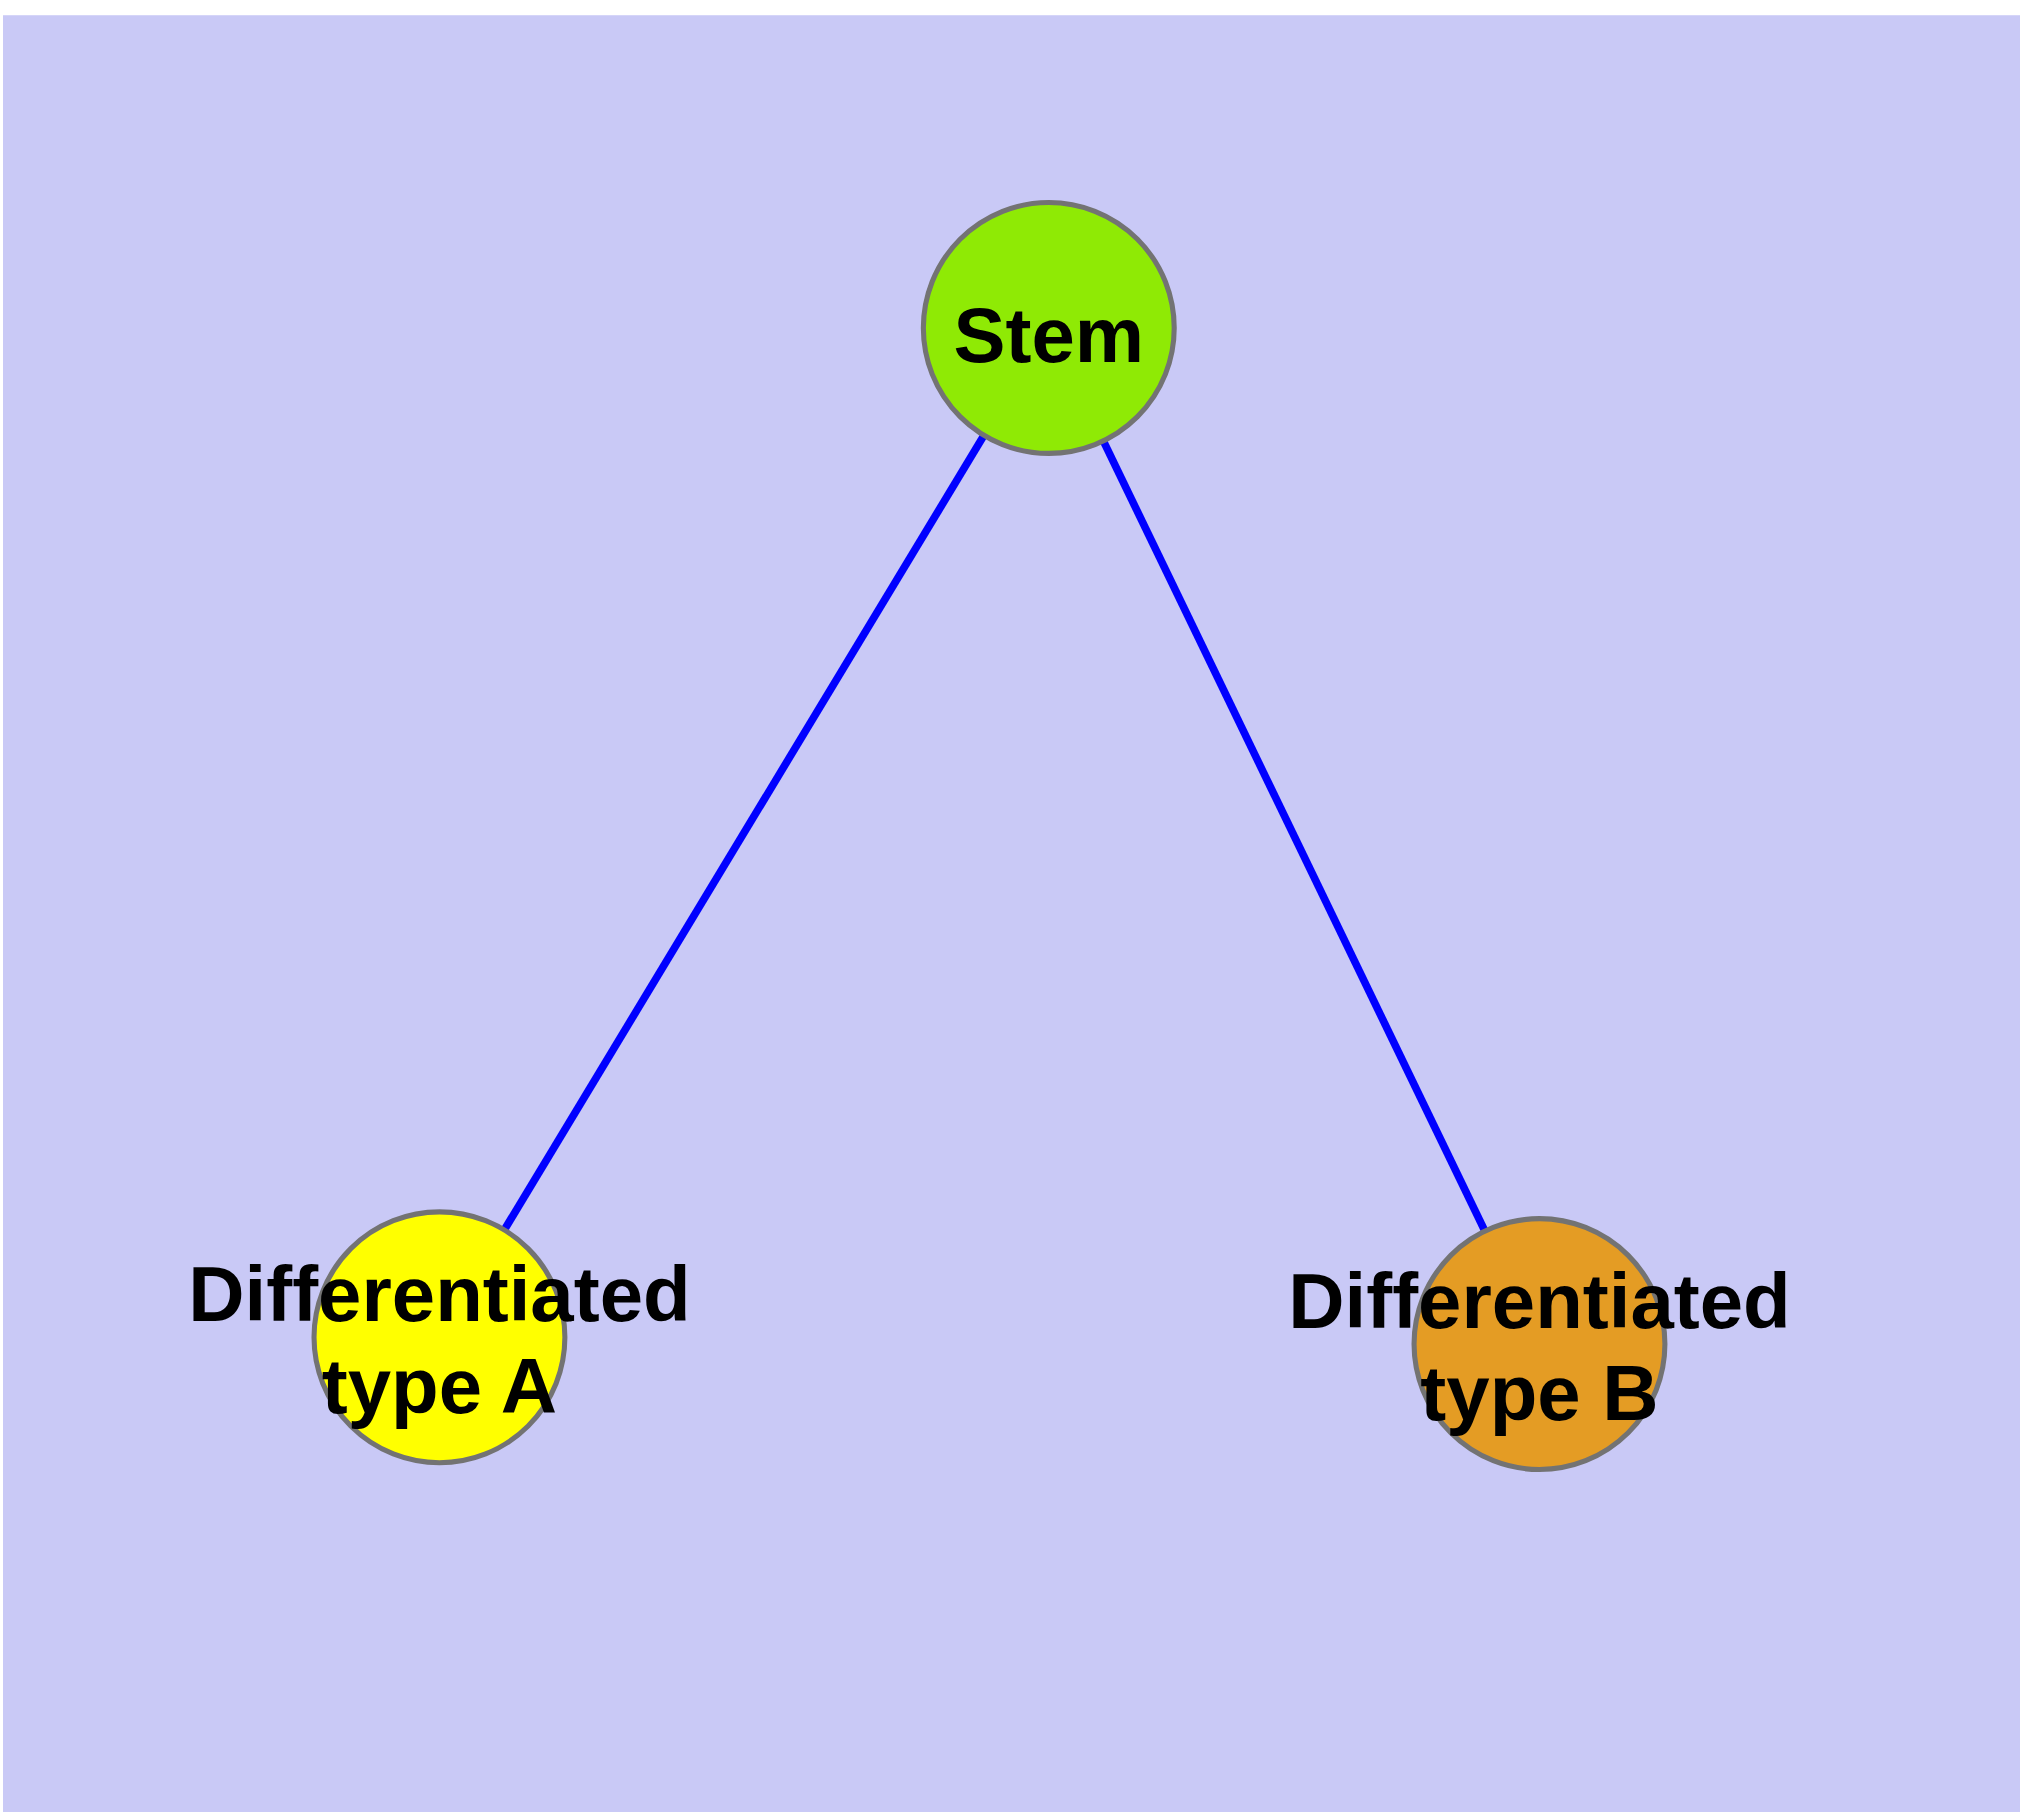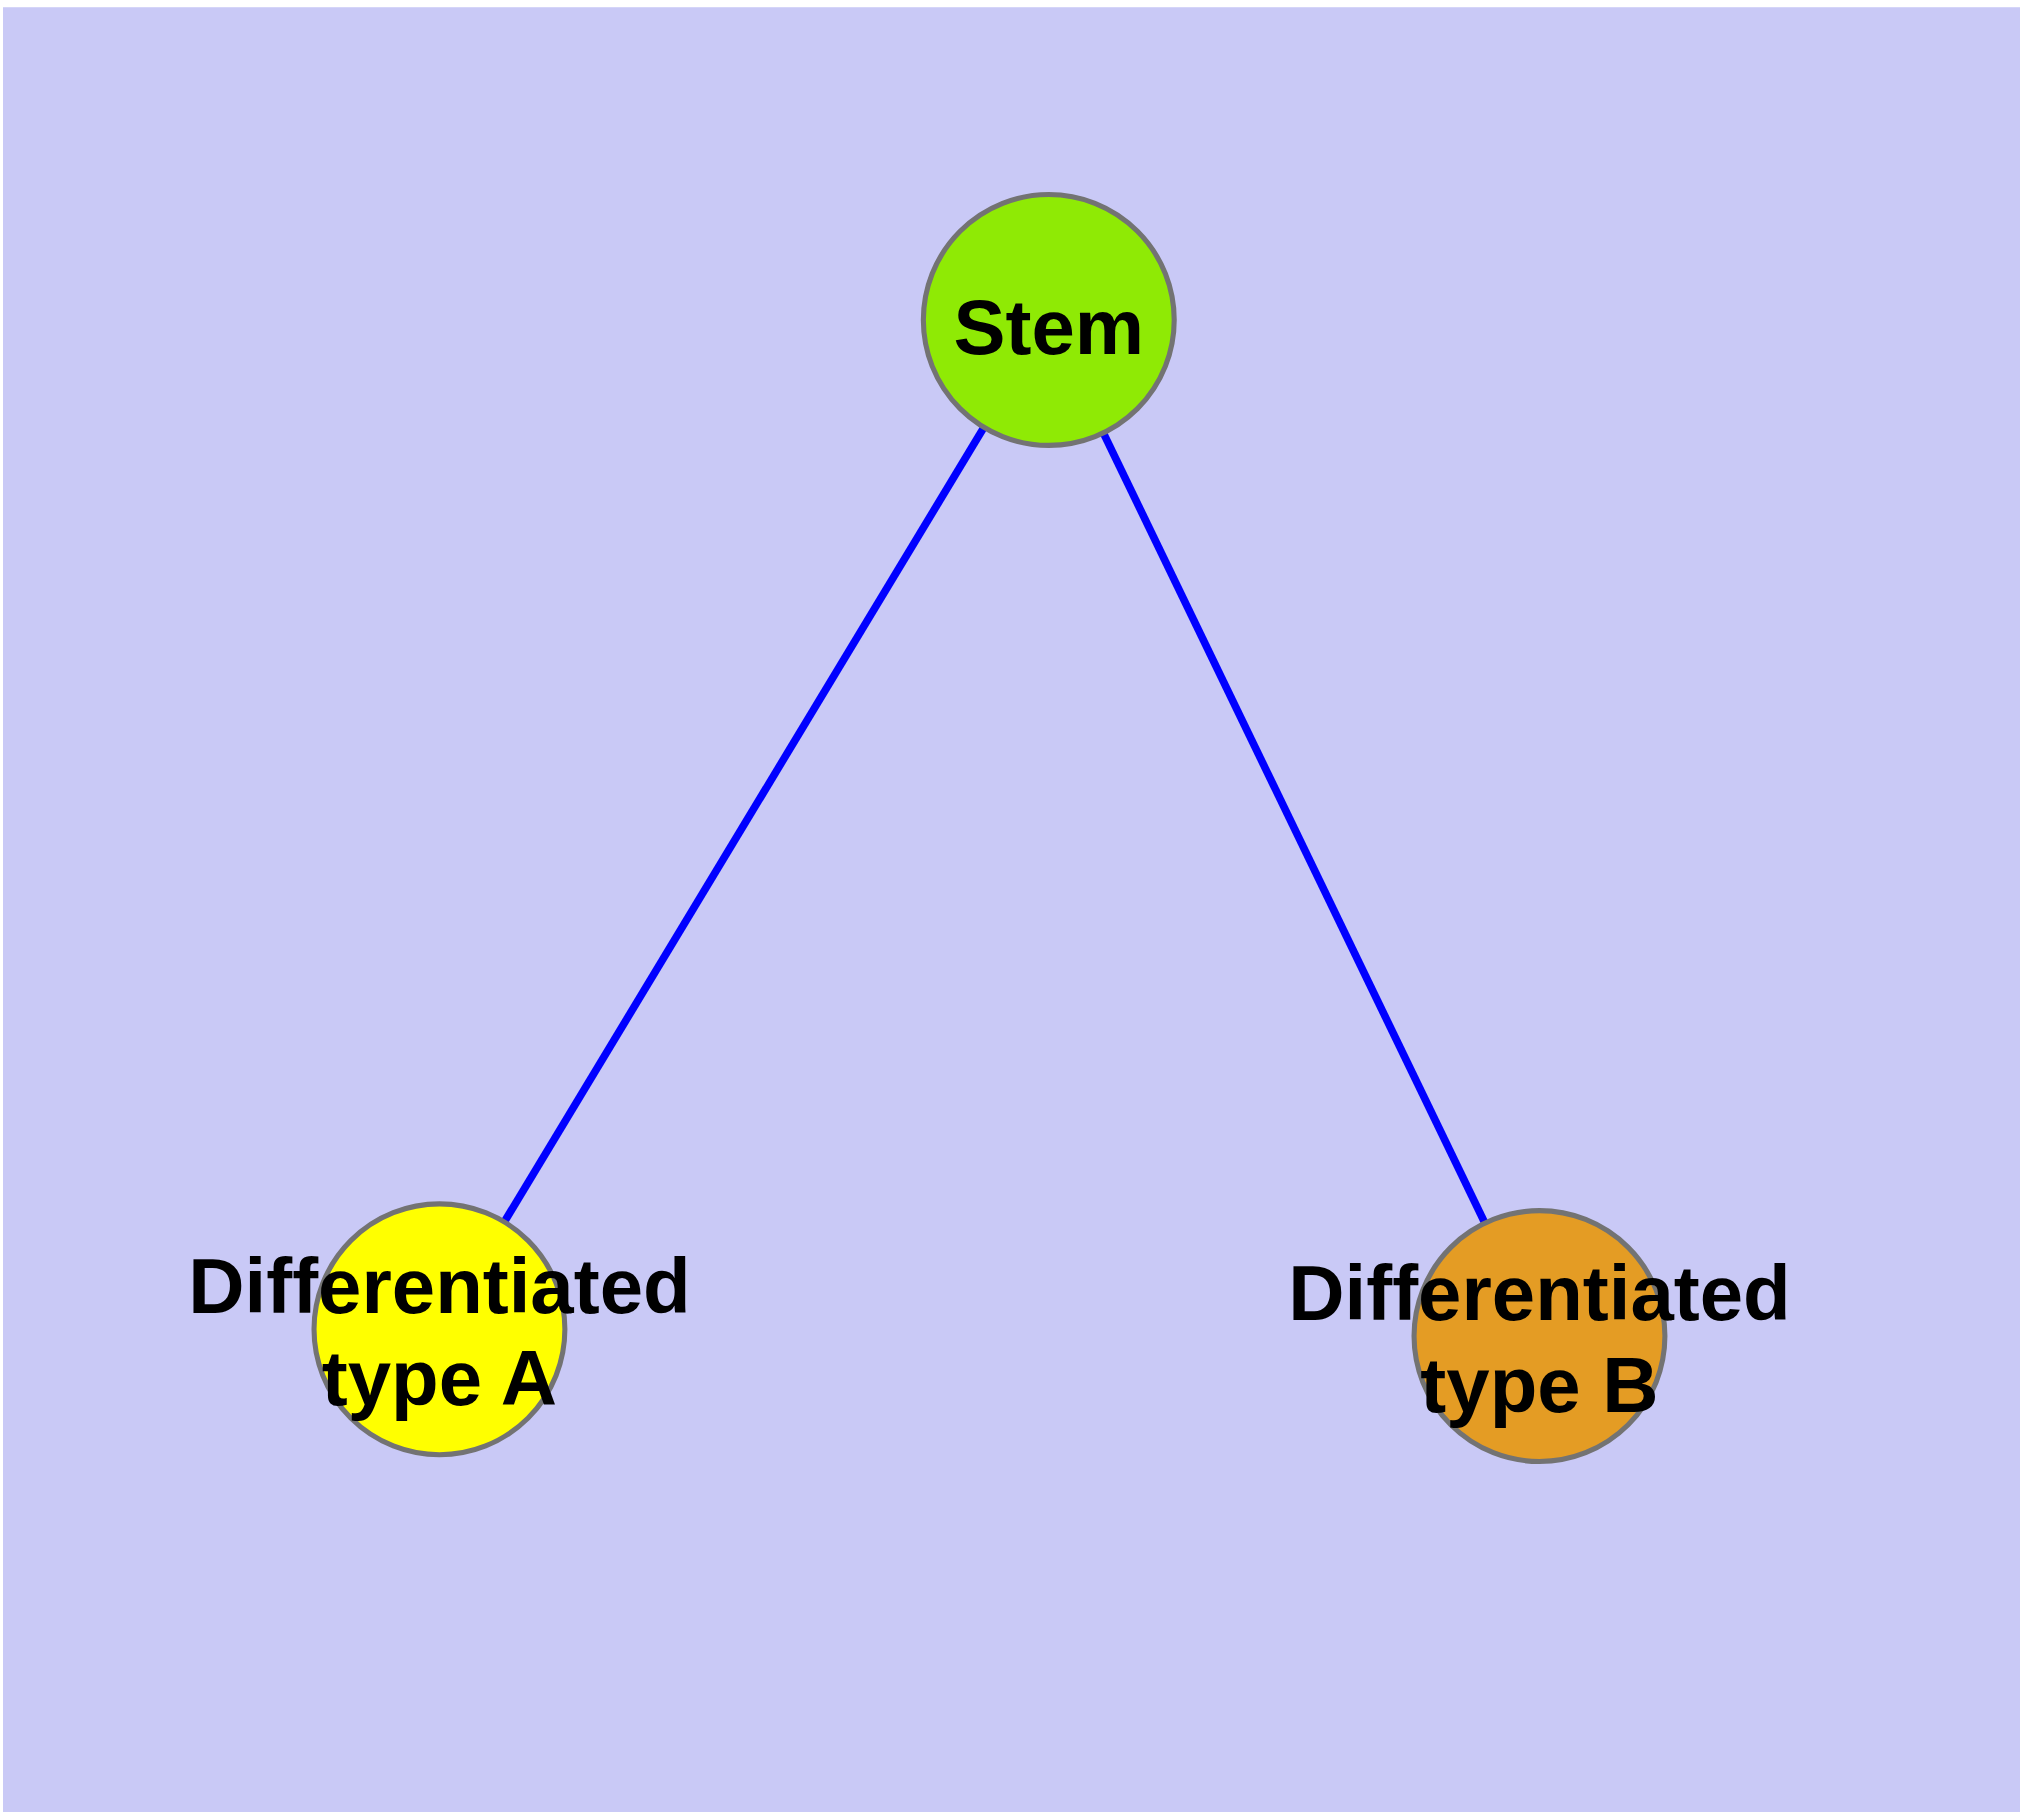--- a/index.html
+++ b/index.html
@@ -6,21 +6,21 @@
     margin: 0;
     padding: 0;
     width: 2021px;
     height: 1812px;
     background: #ffffff;
     overflow: hidden;
     font-family: "Liberation Sans", sans-serif;
   }
   .stage {
     position: absolute;
-    left: 0; top: 4px;
+    left: 0; top: 12px;
     width: 2021px;
     height: 1362px;
   }
   
   svg.graph {
     position: absolute;
     left: 3.4px;
     top: 3.4px;
     width: 2017px;
     height: 1809px;

